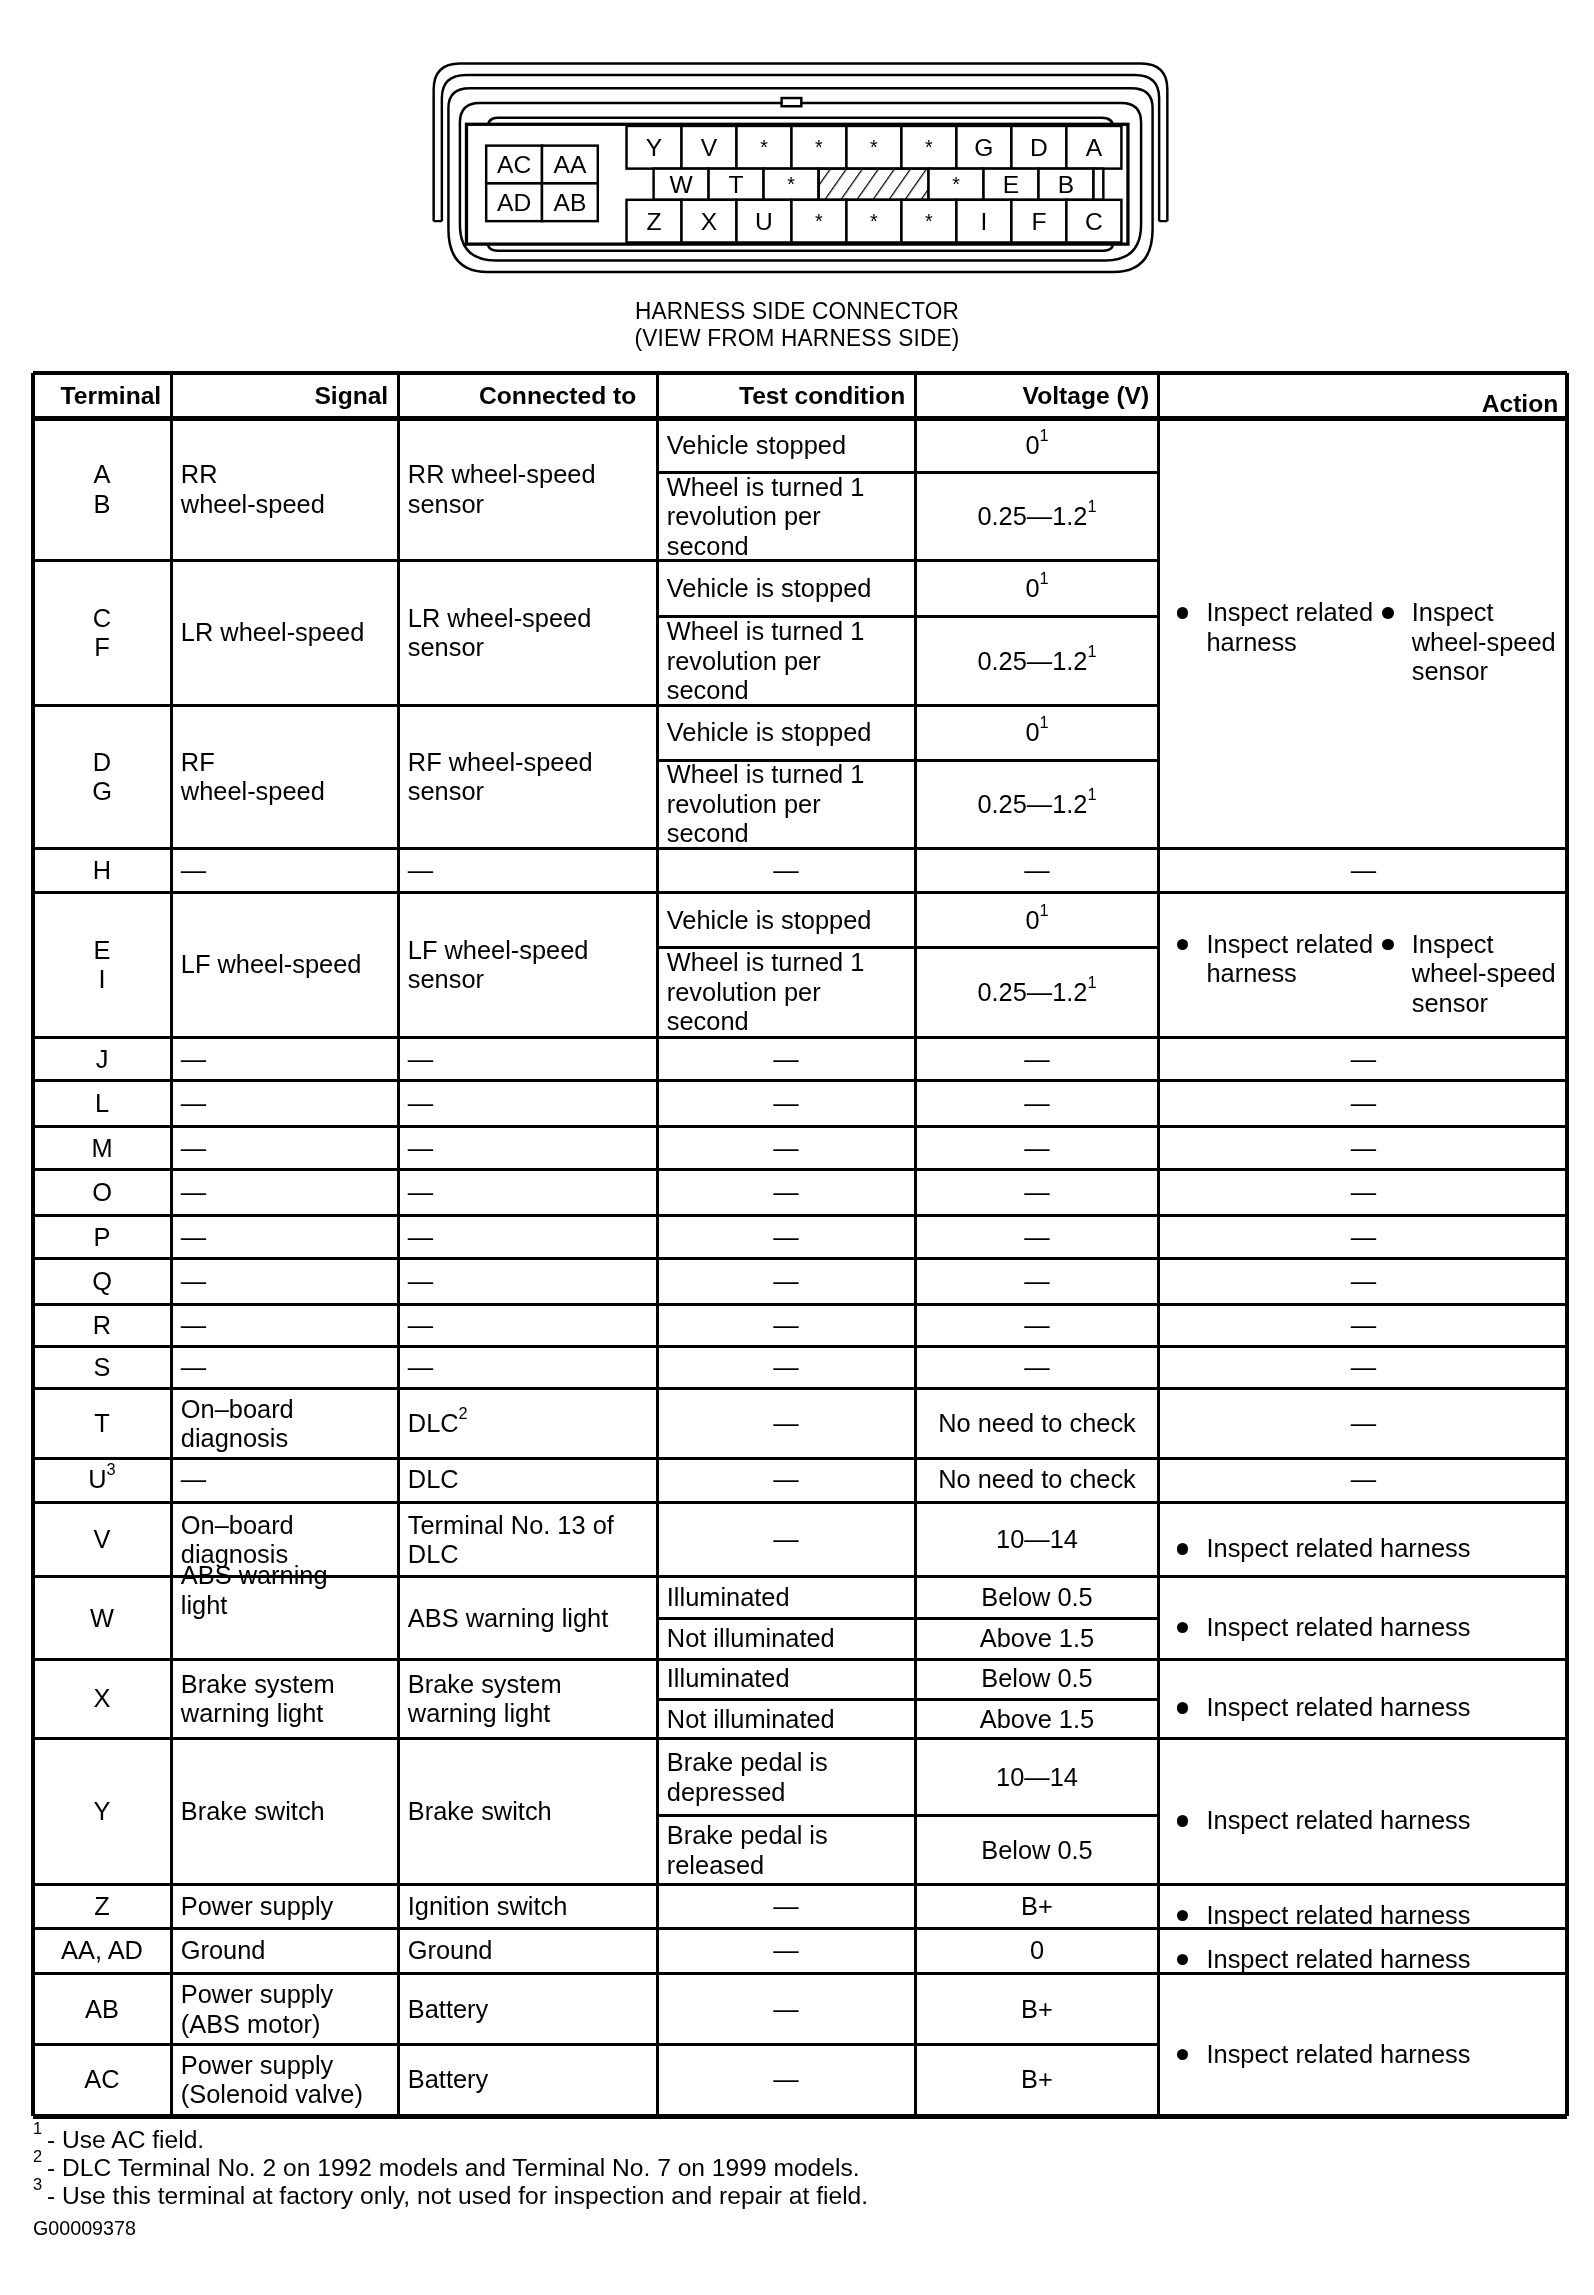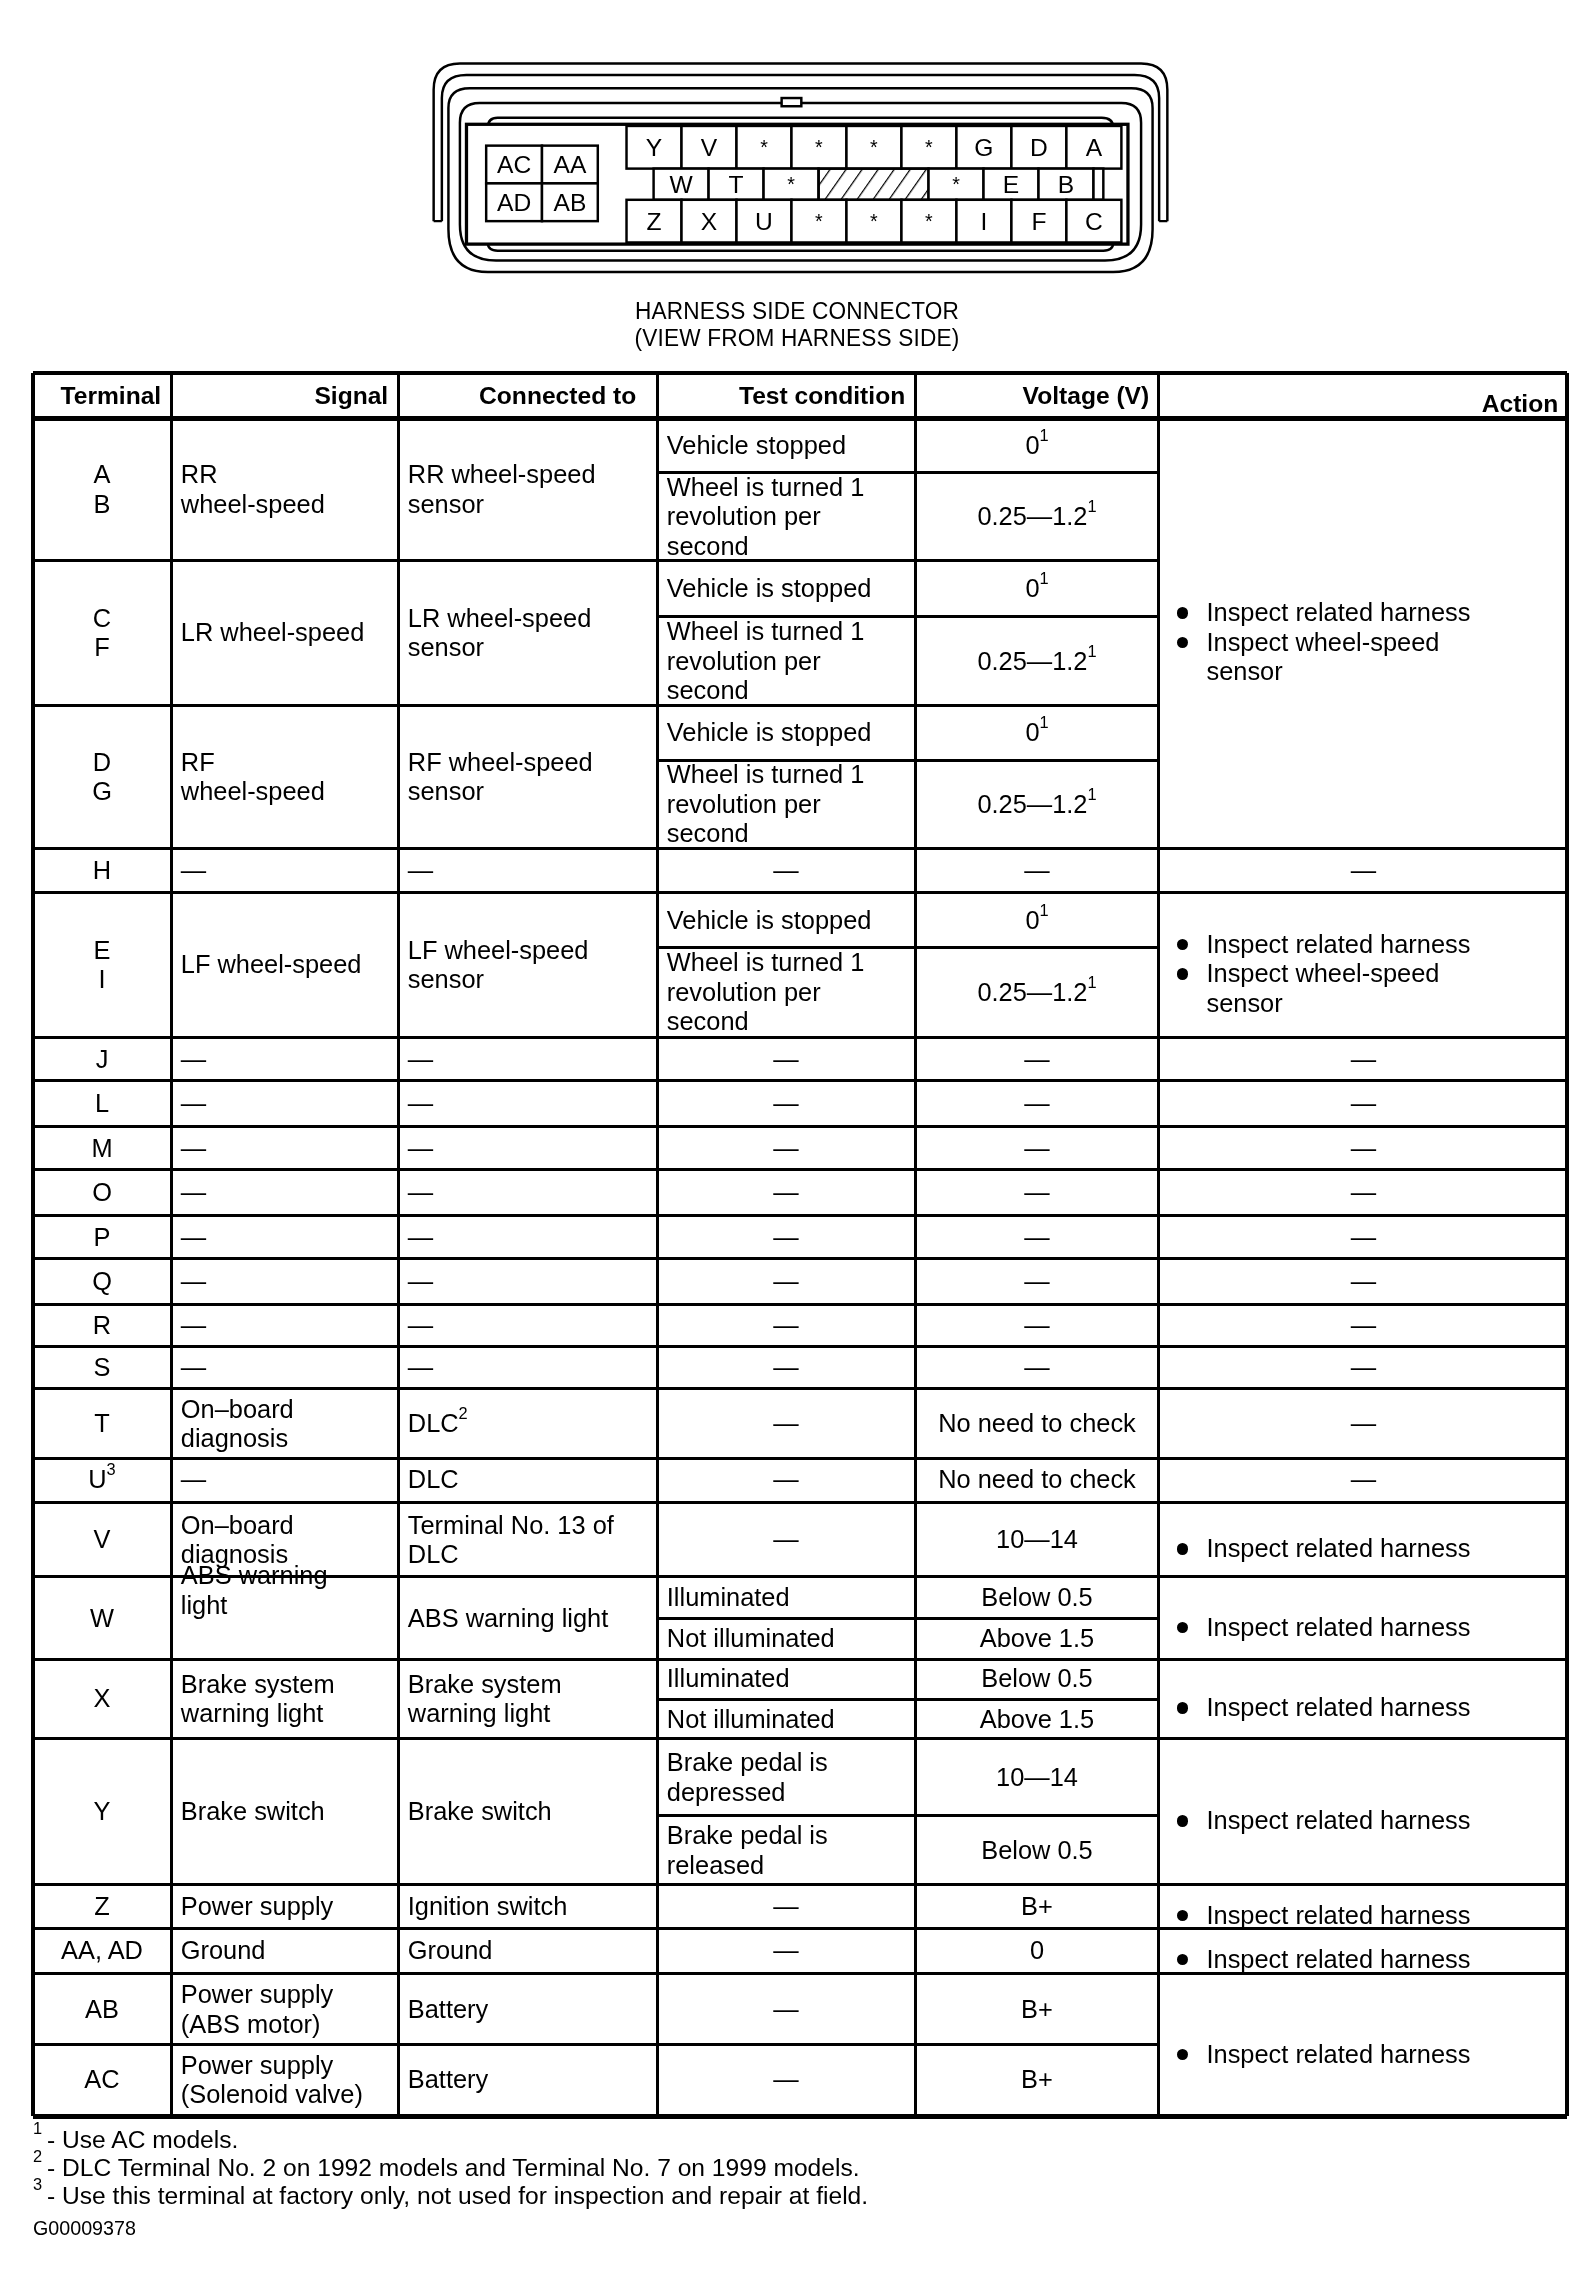--- a/index.html
+++ b/index.html
@@ -14,21 +14,21 @@
   #tbl { position:absolute; left:33px; top:373px; width:1536px; height:1745px; }
   .cell { position:absolute; box-sizing:border-box; font-size:25.4px; line-height:29.5px;
           display:flex; align-items:center; padding:0 9.8px; overflow:visible; }
   .cell.center { justify-content:center; text-align:center; }
   .cell.left { justify-content:flex-start; text-align:left; }
   .cell.hdr { font-weight:bold; font-size:24.6px; justify-content:flex-end; }
   .cell .txt { white-space:pre-line; }
   .hline { position:absolute; background:#000; }
   .vline { position:absolute; background:#000; }
   sup { font-size:16.4px; line-height:0; position:relative; top:-3.3px; }
-  .action-list { display:flex; flex-direction:column;margin-top:18px; }
+  .action-list { display:flex; flex-direction:row;margin-top:18px; }
   .bullet-row { display:flex; align-items:flex-start; }
   .bullet { width:11.5px; height:11.5px; border-radius:50%; background:#000; margin:9px 18px 0 8.2px; flex:0 0 auto; }
   .fn { position:absolute; left:33px; font-size:24.6px; line-height:28px; }
   .fn sup { font-size:16.4px; top:-4.9px; margin-right:4.9px; }
   #fn1 { top:2126px; } #fn2 { top:2154px; } #fn3 { top:2182px; }
   #docid { position:absolute; left:33px; top:2217px; font-size:19.7px; }
 </style>
 </head>
 <body>
 
@@ -701,17 +701,17 @@
     <div class="hline" style="left: 0px; width: 1534px; top: 1202px; height: 3.3px;"></div>
     <div class="hline" style="left: 0px; width: 1534px; top: 1285px; height: 3.3px;"></div>
     <div class="hline" style="left: 0px; width: 1534px; top: 1364px; height: 3.3px;"></div>
     <div class="hline" style="left: 0px; width: 1534px; top: 1510px; height: 3.3px;"></div>
     <div class="hline" style="left: 0px; width: 1534px; top: 1554px; height: 3.3px;"></div>
     <div class="hline" style="left: 0px; width: 1534px; top: 1599px; height: 3.3px;"></div>
     <div class="hline" style="left: 0px; width: 1126px; top: 1670px; height: 3.3px;"></div>
     <div class="hline" style="left: 0px; width: 1534px; top: 1741px; height: 4.9px;"></div>
   </div>
 
-<div id="fn1" class="fn"><sup>1</sup><span>- Use AC models.</span></div>
+<div id="fn1" class="fn"><sup>1</sup><span>- Use AC field.</span></div>
 <div id="fn2" class="fn"><sup>2</sup><span>- DLC Terminal No. 2 on 1992 models and Terminal No. 7 on 1999 models.</span></div>
 <div id="fn3" class="fn"><sup>3</sup><span>- Use this terminal at factory only, not used for inspection and repair at field.</span></div>
 <div id="docid">G00009378</div>
 
 
 </body></html>

